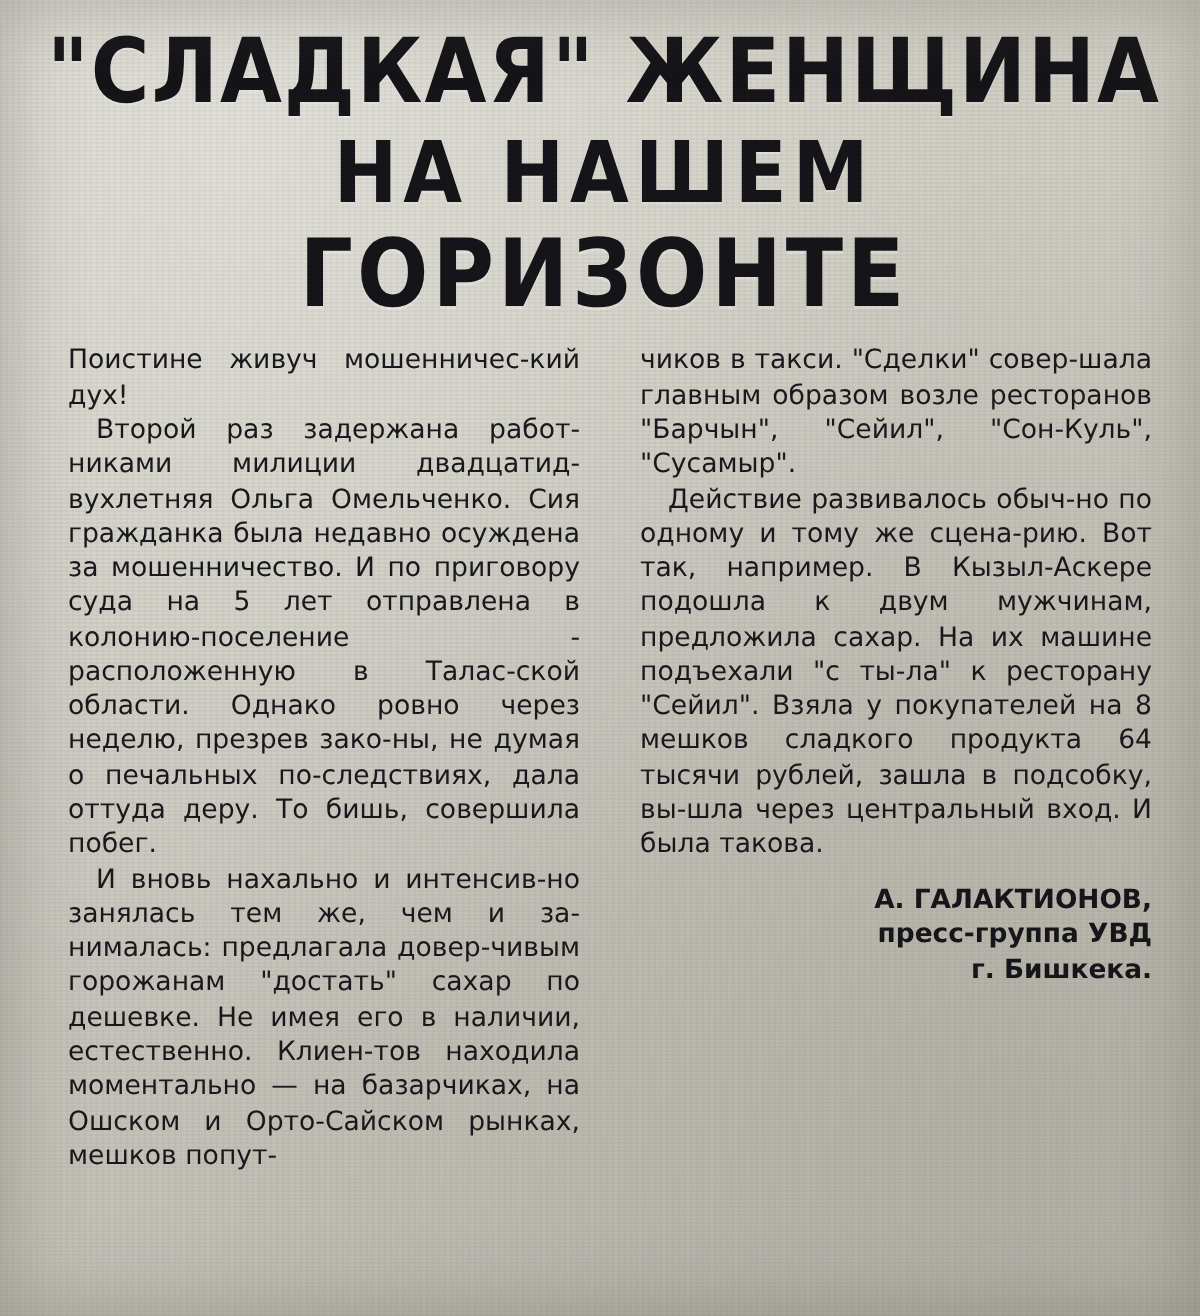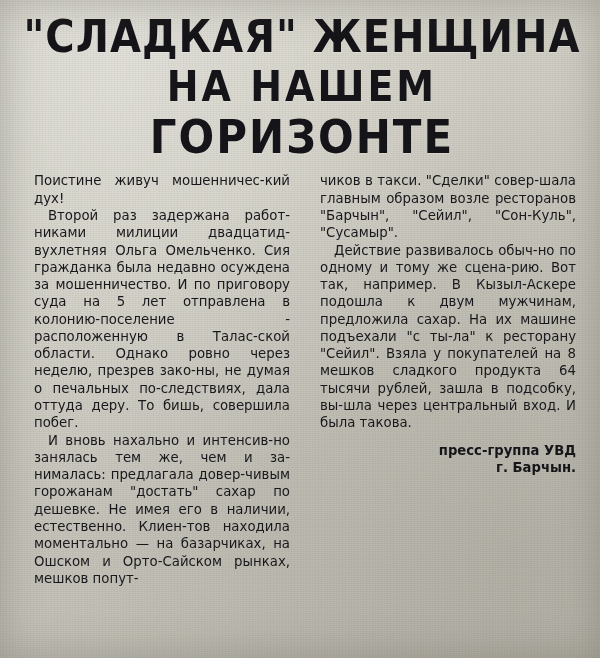--- a/index.html
+++ b/index.html
@@ -126,22 +126,23 @@
       <p class="noindent">Поистине живуч мошенничес-кий дух!</p>
       <p>Второй раз задержана работ-никами милиции двадцатид-вухлетняя Ольга Омельченко. Сия гражданка была недавно осуждена за мошенничество. И по приговору суда на 5 лет отправлена в колонию-поселение - расположенную в Талас-ской области. Однако ровно через неделю, презрев зако-ны, не думая о печальных по-следствиях, дала оттуда деру. То бишь, совершила побег.</p>
       <p>И вновь нахально и интенсив-но занялась тем же, чем и за-нималась: предлагала довер-чивым горожанам "достать" сахар по дешевке. Не имея его в наличии, естественно. Клиен-тов находила моментально — на базарчиках, на Ошском и Орто-Сайском рынках, мешков попут-</p>
     </div>
 
     <div class="col">
       <p class="noindent">чиков в такси. "Сделки" совер-шала главным образом возле ресторанов "Барчын", "Сейил", "Сон-Куль", "Сусамыр".</p>
       <p>Действие развивалось обыч-но по одному и тому же сцена-рию. Вот так, например. В Кызыл-Аскере подошла к двум мужчинам, предложила сахар. На их машине подъехали "с ты-ла" к ресторану "Сейил". Взяла у покупателей на 8 мешков сладкого продукта 64 тысячи рублей, зашла в подсобку, вы-шла через центральный вход. И была такова.</p>
 
       <div class="signature">
+        <div>А. ГАЛАКТИОНОВ,</div>
         <div>пресс-группа УВД</div>
-        <div>г. Барчын.</div>
+        <div>г. Бишкека.</div>
       </div>
     </div>
 
   </div>
 
   <div class="grain"></div>
   <div class="edgefade"></div>
 </div>
 
 </body></html>

